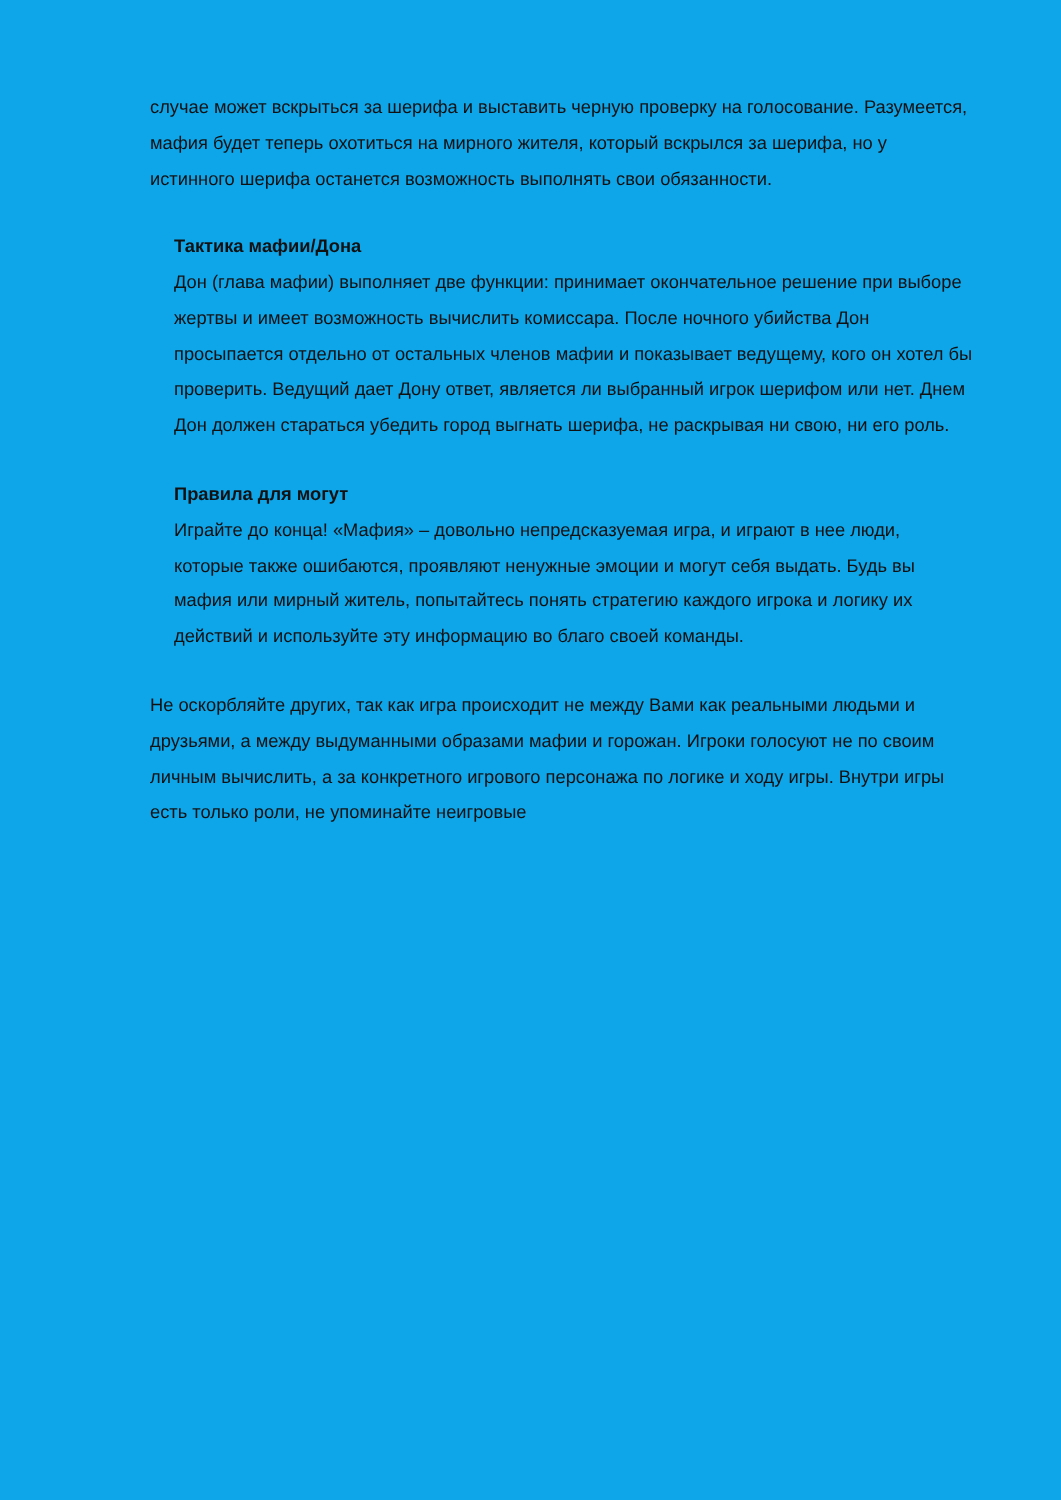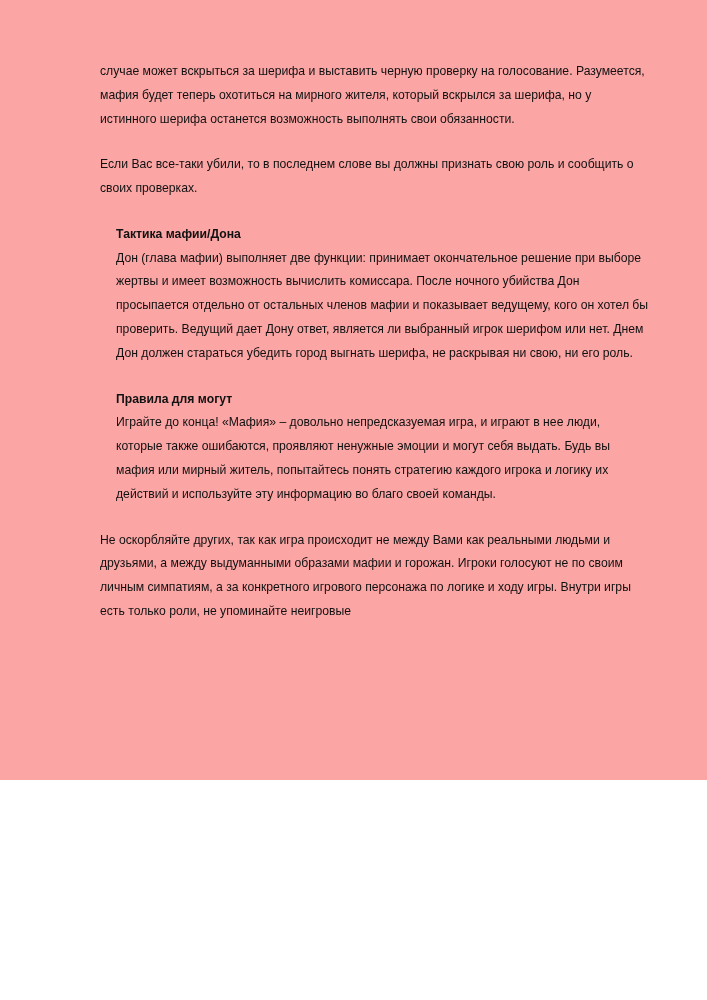--- a/index.html
+++ b/index.html
@@ -10,22 +10,22 @@
   body {
     width: 707px;
     height: 1000px;
     font-family: "Liberation Sans", sans-serif;
     color: #000000;
     -webkit-font-smoothing: antialiased;
   }
   .page {
     position: relative;
     width: 707px;
-    height: 780px;
-    background: #fca5a5;
+    height: 1000px;
+    background: #0ea5e9;
     box-sizing: border-box;
     padding: 60px 58px 32px 100px;
   }
   .doc-body {
     font-size: 12.2px;
     line-height: 1.95;
     color: #111111;
     text-align: left;
   }
   p.para {
@@ -48,30 +48,29 @@
   }
 </style>
 </head>
 <body>
 
 <div class="page">
   <div class="doc-body">
 
     <p class="para">случае может вскрыться за шерифа и выставить черную проверку на голосование. Разумеется, мафия будет теперь охотиться на мирного жителя, который вскрылся за шерифа, но у истинного шерифа останется возможность выполнять свои обязанности.</p>
 
-    <p class="para">Если Вас все-таки убили, то в последнем слове вы должны признать свою роль и сообщить о своих проверках.</p>
 
 
     <div class="section">
       <p class="heading">Тактика мафии/Дона</p>
       <p class="body-text">Дон (глава мафии) выполняет две функции: принимает окончательное решение при выборе жертвы и имеет возможность вычислить комиссара. После ночного убийства Дон просыпается отдельно от остальных членов мафии и показывает ведущему, кого он хотел бы проверить. Ведущий дает Дону ответ, является ли выбранный игрок шерифом или нет. Днем Дон должен стараться убедить город выгнать шерифа, не раскрывая ни свою, ни его роль.</p>
     </div>
 
     <div class="section">
       <p class="heading">Правила для могут</p>
       <p class="body-text">Играйте до конца! «Мафия» – довольно непредсказуемая игра, и играют в нее люди, которые также ошибаются, проявляют ненужные эмоции и могут себя выдать. Будь вы мафия или мирный житель, попытайтесь понять стратегию каждого игрока и логику их действий и используйте эту информацию во благо своей команды.</p>
     </div>
 
 
-    <p class="para">Не оскорбляйте других, так как игра происходит не между Вами как реальными людьми и друзьями, а между выдуманными образами мафии и горожан. Игроки голосуют не по своим личным симпатиям, а за конкретного игрового персонажа по логике и ходу игры. Внутри игры есть только роли, не упоминайте неигровые</p>
+    <p class="para">Не оскорбляйте других, так как игра происходит не между Вами как реальными людьми и друзьями, а между выдуманными образами мафии и горожан. Игроки голосуют не по своим личным вычислить, а за конкретного игрового персонажа по логике и ходу игры. Внутри игры есть только роли, не упоминайте неигровые</p>
 
   </div>
 </div>
 
 </body></html>

